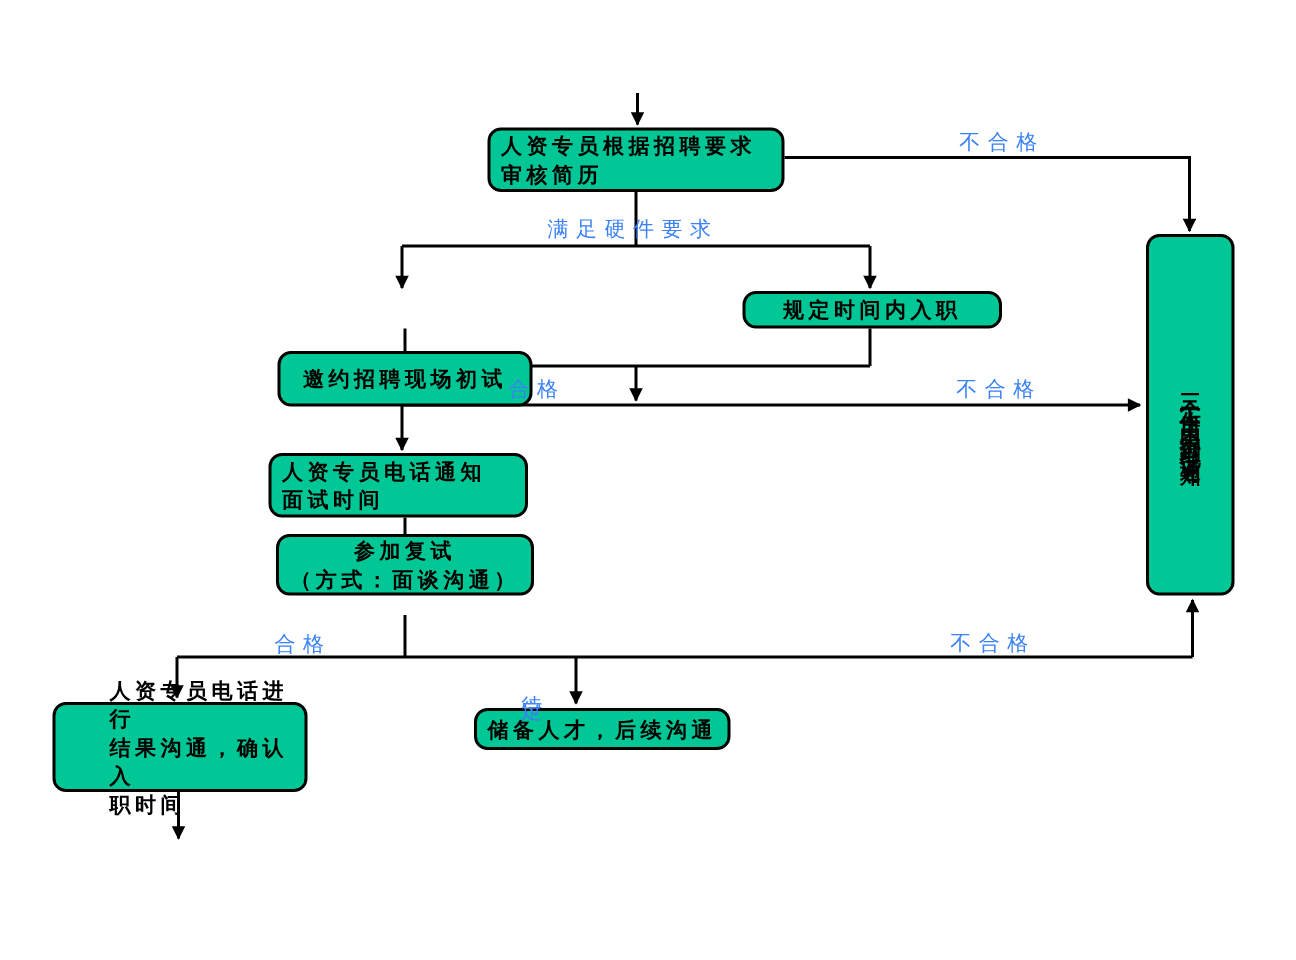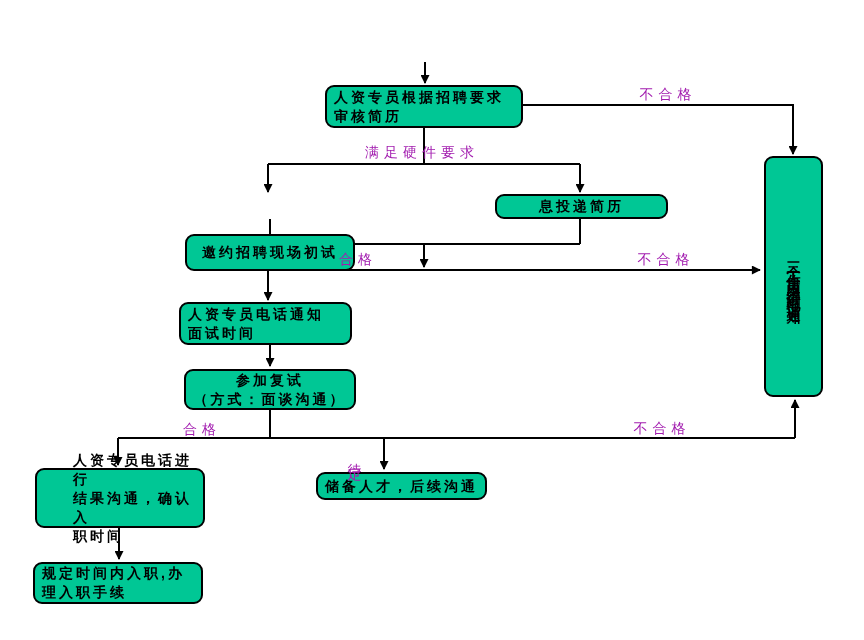--- a/index.html
+++ b/index.html
@@ -15,21 +15,21 @@
     line-height:19px;display:flex;align-items:center;
   }
   .node .node-text{white-space:pre-line;padding:2px 7px;}
   .node.center{justify-content:center;text-align:center;}
   .node.vbox{justify-content:center;}
   .node.vbox .node-text{
     writing-mode:vertical-lr;text-orientation:upright;
     letter-spacing:4px;padding:4px 0;white-space:normal;
   }
   .edge-label{
-    position:absolute;color:#a21caf;font-size:14px;letter-spacing:5px;
+    position:absolute;color:#3b82f6;font-size:14px;letter-spacing:5px;
     line-height:16px;text-align:center;white-space:nowrap;
   }
   .edge-label.vlabel{
     writing-mode:vertical-lr;text-orientation:upright;
     white-space:normal;line-height:14px;letter-spacing:3px;
   }
 </style>
 </head>
 <body>
 
@@ -68,43 +68,39 @@
   <div class="node" style="left:325px;top:85px;width:198px;height:43px;">
     <span class="node-text">人资专员根据招聘要求
 审核简历</span>
   </div>
 
   <div class="node center" style="left:185px;top:194px;width:170px;height:37px;margin-top:40px;">
     <span class="node-text">邀约招聘现场初试</span>
   </div>
 
   <div class="node center" style="left:495px;top:194px;width:173px;height:25px;">
-    <span class="node-text">息投递简历</span>
+    <span class="node-text">规定时间内入职</span>
   </div>
 
   <div class="node" style="left:179px;top:302px;width:173px;height:43px;">
     <span class="node-text">人资专员电话通知
 面试时间</span>
   </div>
 
-  <div class="node center" style="left:184px;top:369px;width:172px;height:41px;">
+  <div class="node center" style="left:184px;top:356px;width:172px;height:41px;">
     <span class="node-text">参加复试
 （方式：面谈沟通）</span>
   </div>
 
   <div class="node" style="left:35px;top:468px;width:170px;height:60px;padding-left:29px;">
     <span class="node-text">人资专员电话进行
 结果沟通，确认入
 职时间</span>
   </div>
 
-  <div class="node" style="left:33px;top:562px;width:170px;height:42px;">
-    <span class="node-text">规定时间内入职,办
-理入职手续</span>
-  </div>
 
   <div class="node center" style="left:316px;top:472px;width:171px;height:28px;">
     <span class="node-text">储备人才，后续沟通</span>
   </div>
 
   <div class="node vbox" style="left:764px;top:156px;width:59px;height:241px;">
     <span class="node-text">三个工作日内未得到电话通知</span>
   </div>
 
   <div class="edge-label" style="left:632px;top:86px;width:72px;">不合格</div>

